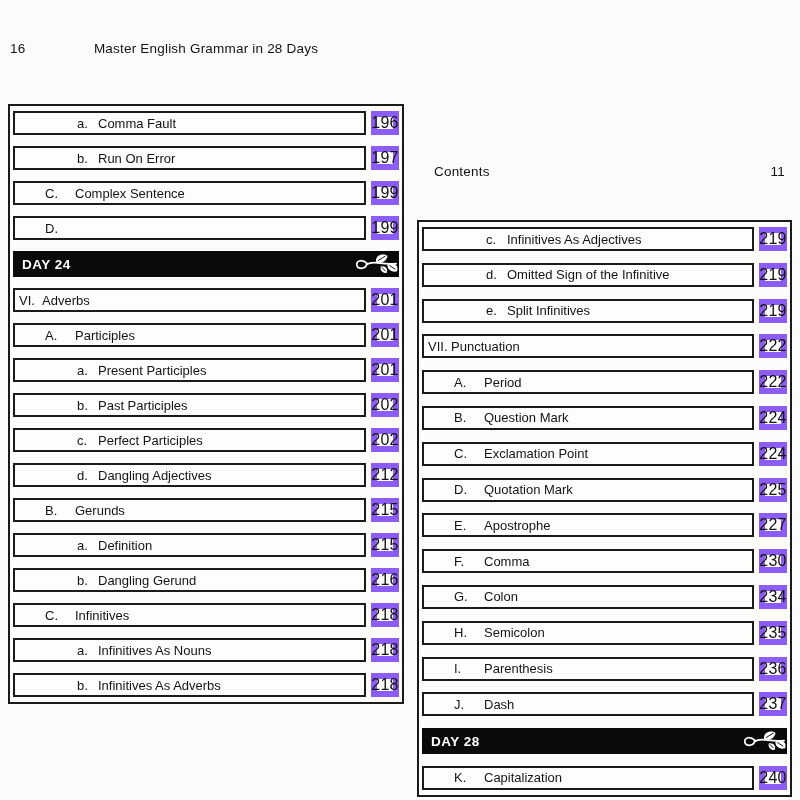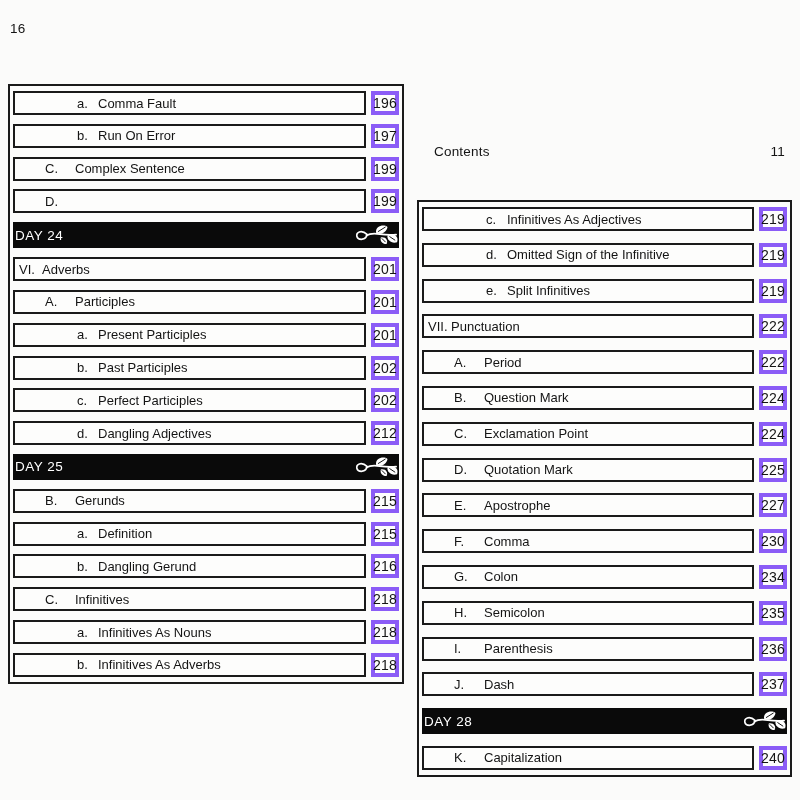--- a/index.html
+++ b/index.html
@@ -9,20 +9,21 @@
     height: 800px;
     background: #fbfbfa;
     font-family: "Liberation Sans", sans-serif;
     color: #141414;
     overflow: hidden;
   }
   #page {
     position: relative;
     width: 800px;
     height: 608px;
+    margin-top: 20px;
   }
 
   
   .running-header {
     position: absolute;
     font-size: 13.5px;
     letter-spacing: 0.2px;
   }
   #header-left {
     left: 8px;
@@ -77,62 +78,63 @@
     align-items: center;
     font-size: 13px;
     white-space: nowrap;
     overflow: hidden;
   }
   .row-gap { width: 5px; flex: 0 0 auto; }
   .num-box {
     flex: 0 0 auto;
     width: 28px;
     box-sizing: border-box;
-    border: 4px solid #8b5cf6;
+    border: 6px solid #8b5cf6;
     background: #fdfdfc;
     display: flex;
     align-items: center;
     justify-content: center;
-    font-size: 14px;
+    font-size: 16px;
     letter-spacing: 0.2px;
   }
   .entry-label { display: inline-block; flex: 0 0 auto; }
   .lvl-roman   .entry-label { margin-left: 4px;  width: 23px; }
   .lvl-capital .entry-label { margin-left: 30px; width: 30px; }
   .lvl-lower   .entry-label { margin-left: 62px; width: 21px; }
 
   
   .day-row {
     position: relative;
     height: 26px;
     flex: 0 0 auto;
     background: #0a0a0a;
     color: #ffffff;
     display: flex;
     align-items: center;
     box-sizing: border-box;
-    padding-left: 2px;
+    padding-left: 9px;
     font-size: 13.5px;
-    font-weight: normal;
+    font-weight: bold;
     letter-spacing: 0.5px;
     overflow: visible;
   }
   .day-row svg {
     position: absolute;
     right: 0px;
     top: 2px;
   }
 </style>
 </head>
 <body>
 
 <div id="page">
 
   <div id="header-left" class="running-header">
     <span class="folio">16</span>
+    <span>Master English Grammar in 28 Days</span>
   </div>
 
   <div id="header-right" class="running-header">
     <span>Contents</span>
     <span class="folio">11</span>
   </div>
 
   <div id="left-panel" class="panel">
       <div class="toc-row lvl-lower">
         <div class="title-box">
@@ -219,33 +221,20 @@
         <div class="num-box">202</div>
       </div>
       <div class="toc-row lvl-lower">
         <div class="title-box">
           <span class="entry-label">d.</span>
           <span class="entry-text">Dangling Adjectives</span>
         </div>
         <div class="row-gap"></div>
         <div class="num-box">212</div>
       </div>
-      <div class="day-row">
-        <span class="day-label">DAY 25</span>
-        <svg width="44" height="23" viewBox="0 0 46 24" xmlns="http://www.w3.org/2000/svg" aria-hidden="true">
-    <path d="M12 12 C20 7 27 13 43 11" fill="none" stroke="#ffffff" stroke-width="1.8" stroke-linecap="round"></path>
-    <path d="M13 11 C6 5 1 9 2 13 C3 17 10 17 12 13 C13 11 12 10 11 10" fill="none" stroke="#ffffff" stroke-width="1.7" stroke-linecap="round"></path>
-    <path d="M22 9 C21 2 30 0 34 3 C33 9 26 12 22 9 Z" fill="#ffffff"></path>
-    <path d="M24 8 L32 3" stroke="#0a0a0a" stroke-width="1"></path>
-    <path d="M34 12 C41 9 46 13 44 19 C38 21 33 16 34 12 Z" fill="#ffffff"></path>
-    <path d="M36 13 L42 17" stroke="#0a0a0a" stroke-width="1"></path>
-    <path d="M27 14 C32 13 35 17 33 21 C28 21 26 17 27 14 Z" fill="#ffffff"></path>
-    <path d="M28 15 L32 19" stroke="#0a0a0a" stroke-width="1"></path>
-  </svg>
-      </div>
       <div class="toc-row lvl-capital">
         <div class="title-box">
           <span class="entry-label">B.</span>
           <span class="entry-text">Gerunds</span>
         </div>
         <div class="row-gap"></div>
         <div class="num-box">215</div>
       </div>
       <div class="toc-row lvl-lower">
         <div class="title-box">

